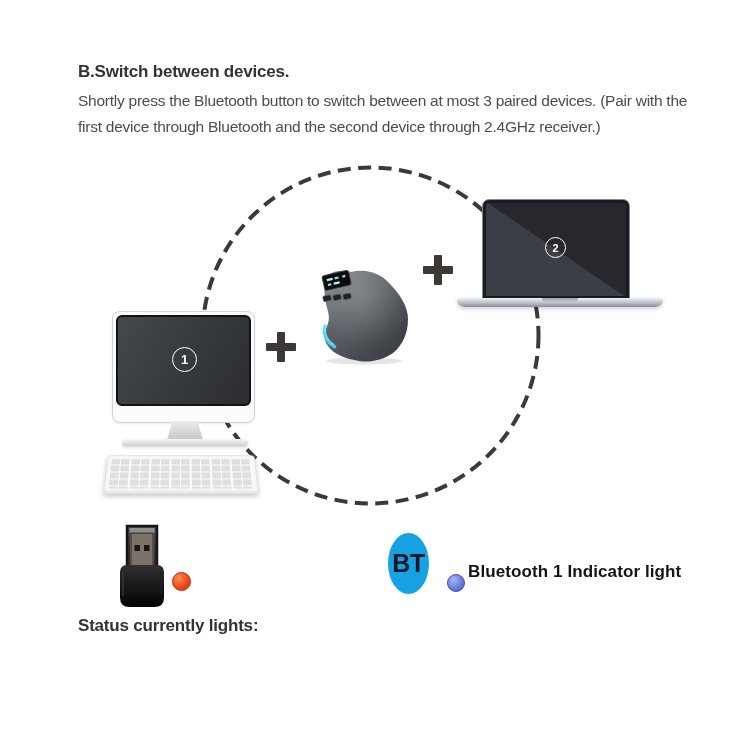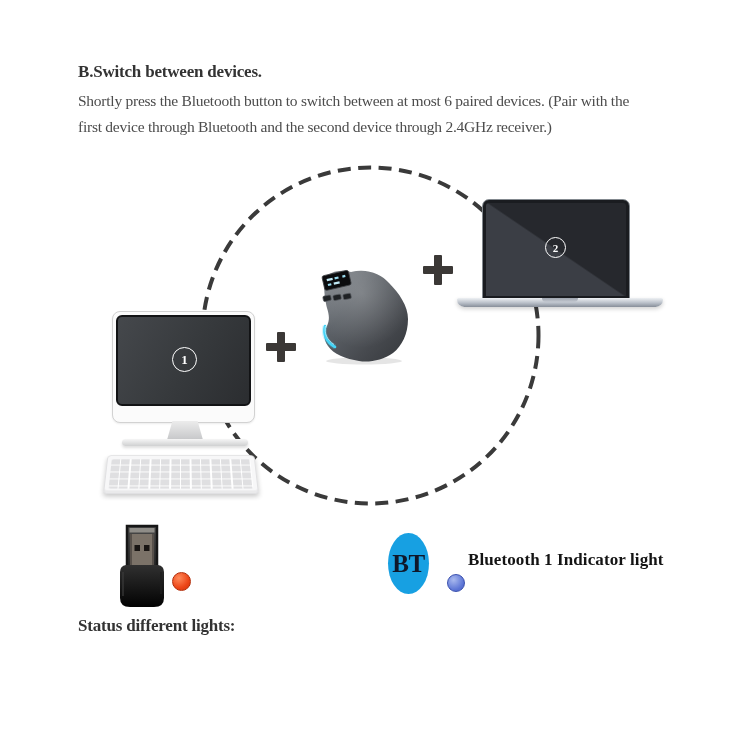--- a/index.html
+++ b/index.html
@@ -1,17 +1,17 @@
 <!DOCTYPE html>
 <html><head>
 <meta charset="utf-8">
 <style>
   html,body{margin:0;padding:0;background:#ffffff;}
   #stage{position:relative;width:750px;height:671px;background:#ffffff;overflow:hidden;
-         font-family:Liberation Serif, serif;}
+         font-family:Liberation Sans, sans-serif;}
   .abs{position:absolute;}
   
   .h-bold{font-size:17px;font-weight:700;color:#333333;letter-spacing:-0.2px;}
   .para{font-size:15.5px;line-height:26px;color:#4c4c4c;letter-spacing:-0.25px;white-space:pre;}
   
   #circle-svg{left:198px;top:163px;}
   
   .plus{width:30px;height:30px;}
   .plus .bar-h{position:absolute;left:0;top:11px;width:30px;height:8px;background:#3b3836;border-radius:1px;}
   .plus .bar-v{position:absolute;left:11px;top:0;width:8px;height:30px;background:#3b3836;border-radius:1px;}
@@ -59,21 +59,21 @@
   #bt-badge{left:388px;top:533px;width:41px;height:61px;border-radius:50%;background:#17a0e2;
     color:#0f172a;font-weight:700;font-size:25px;text-align:center;line-height:61px;letter-spacing:-0.5px;}
   .z1{z-index:2;}
 </style>
 </head>
 <body>
 
 <div id="stage">
 
   <div class="abs h-bold" style="left:78px;top:62px;">B.Switch between devices.</div>
-  <div class="abs para" style="left:78px;top:88px;">Shortly press the Bluetooth button to switch between at most 6 paired devices. (Pair with the
+  <div class="abs para" style="left:78px;top:88px;">Shortly press the Bluetooth button to switch between at most 3 paired devices. (Pair with the
 first device through Bluetooth and the second device through 2.4GHz receiver.)</div>
 
   <svg id="circle-svg" class="abs" width="345" height="345" viewBox="0 0 345 345">
     <circle cx="172.5" cy="172.5" r="168" fill="none" stroke="#3a3a3a" stroke-width="4" stroke-dasharray="13 7.5"></circle>
   </svg>
 
   <div class="abs imac-monitor z1">
     <div class="imac-screen"></div>
   </div>
   <div class="abs num-badge" id="badge-1">1</div>
@@ -156,17 +156,17 @@
     <rect x="30" y="21" width="5.5" height="6" fill="#191513"></rect>
     <path d="M12,41 q-6,1 -6,7 v26 q0,9 10,9 h24 q10,0 10,-9 v-26 q0,-6 -6,-7 z" fill="url(#dongleBody)"></path>
     <path d="M9,48 v24" stroke="#3d3d3d" stroke-width="1.5" opacity="0.8"></path>
     <path d="M47,48 v22" stroke="#1f1f1f" stroke-width="1.5"></path>
   </svg>
 
   <div class="abs dot" id="dot-24g"></div>
 
   <div class="abs z1" id="bt-badge">BT</div>
   <div class="abs dot" id="dot-bt"></div>
-  <div class="abs legend-label" style="left:468px;top:550px;">Bluetooth 1 Indicator light</div>
+  <div class="abs legend-label" style="left:468px;top:562px;">Bluetooth 1 Indicator light</div>
 
-  <div class="abs h-bold" style="left:78px;top:616px;">Status different lights:</div>
+  <div class="abs h-bold" style="left:78px;top:616px;">Status currently lights:</div>
 
 </div>
 
 </body></html>

